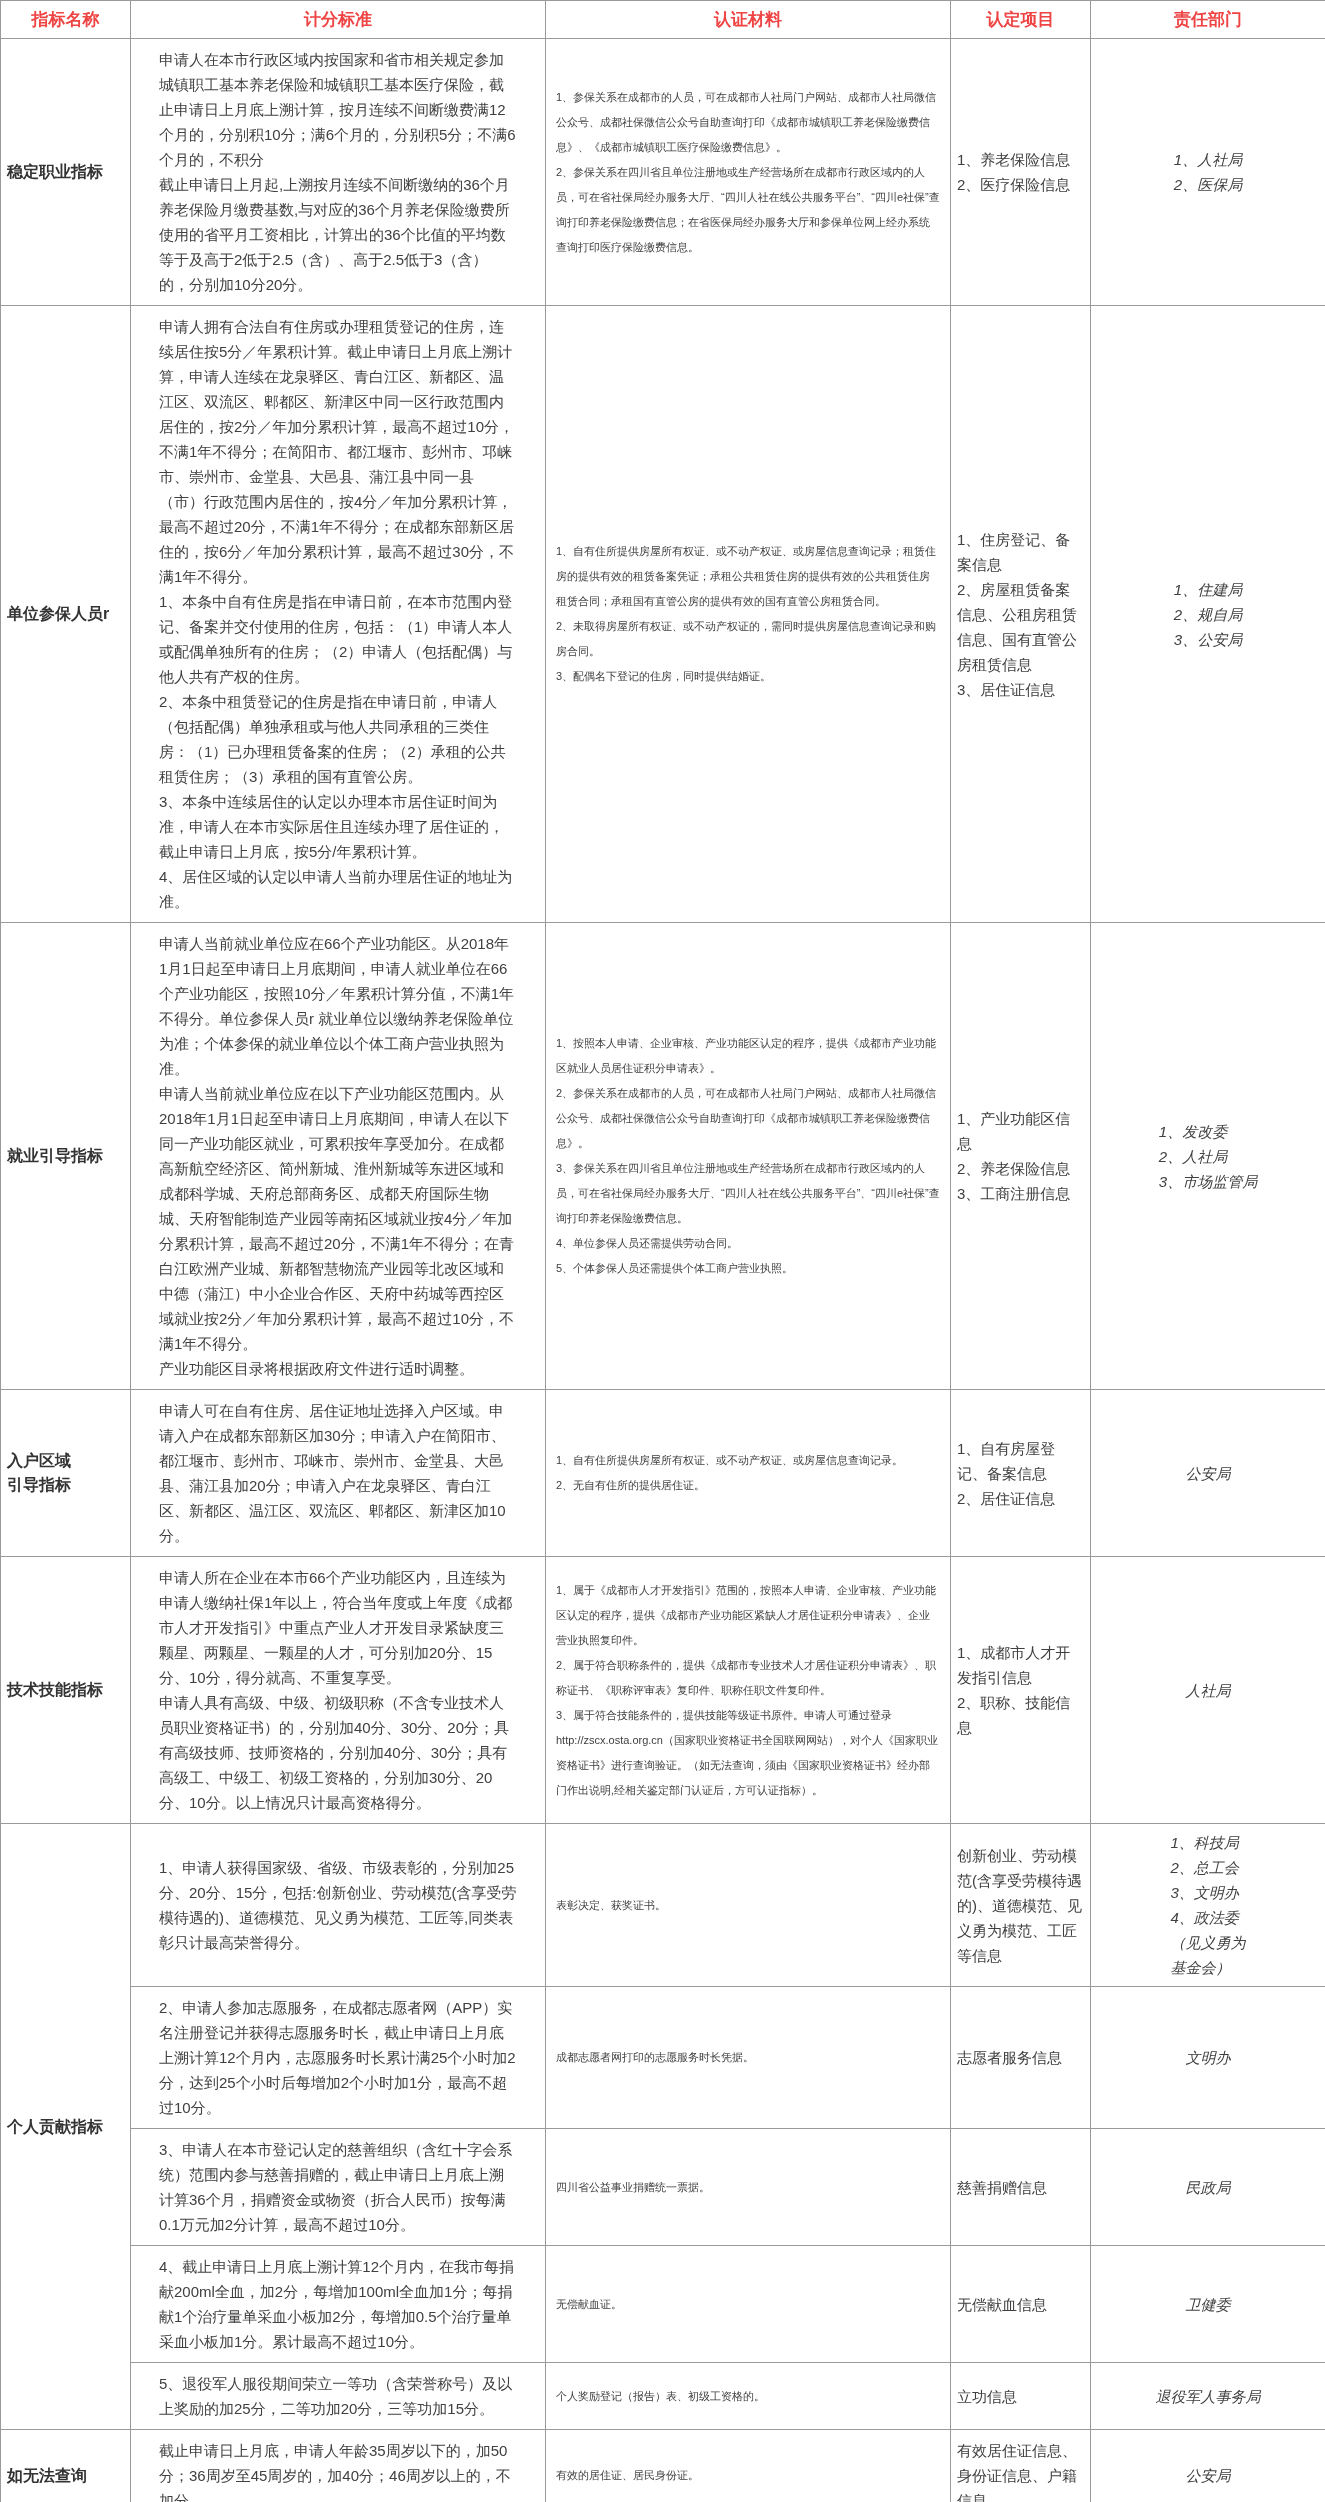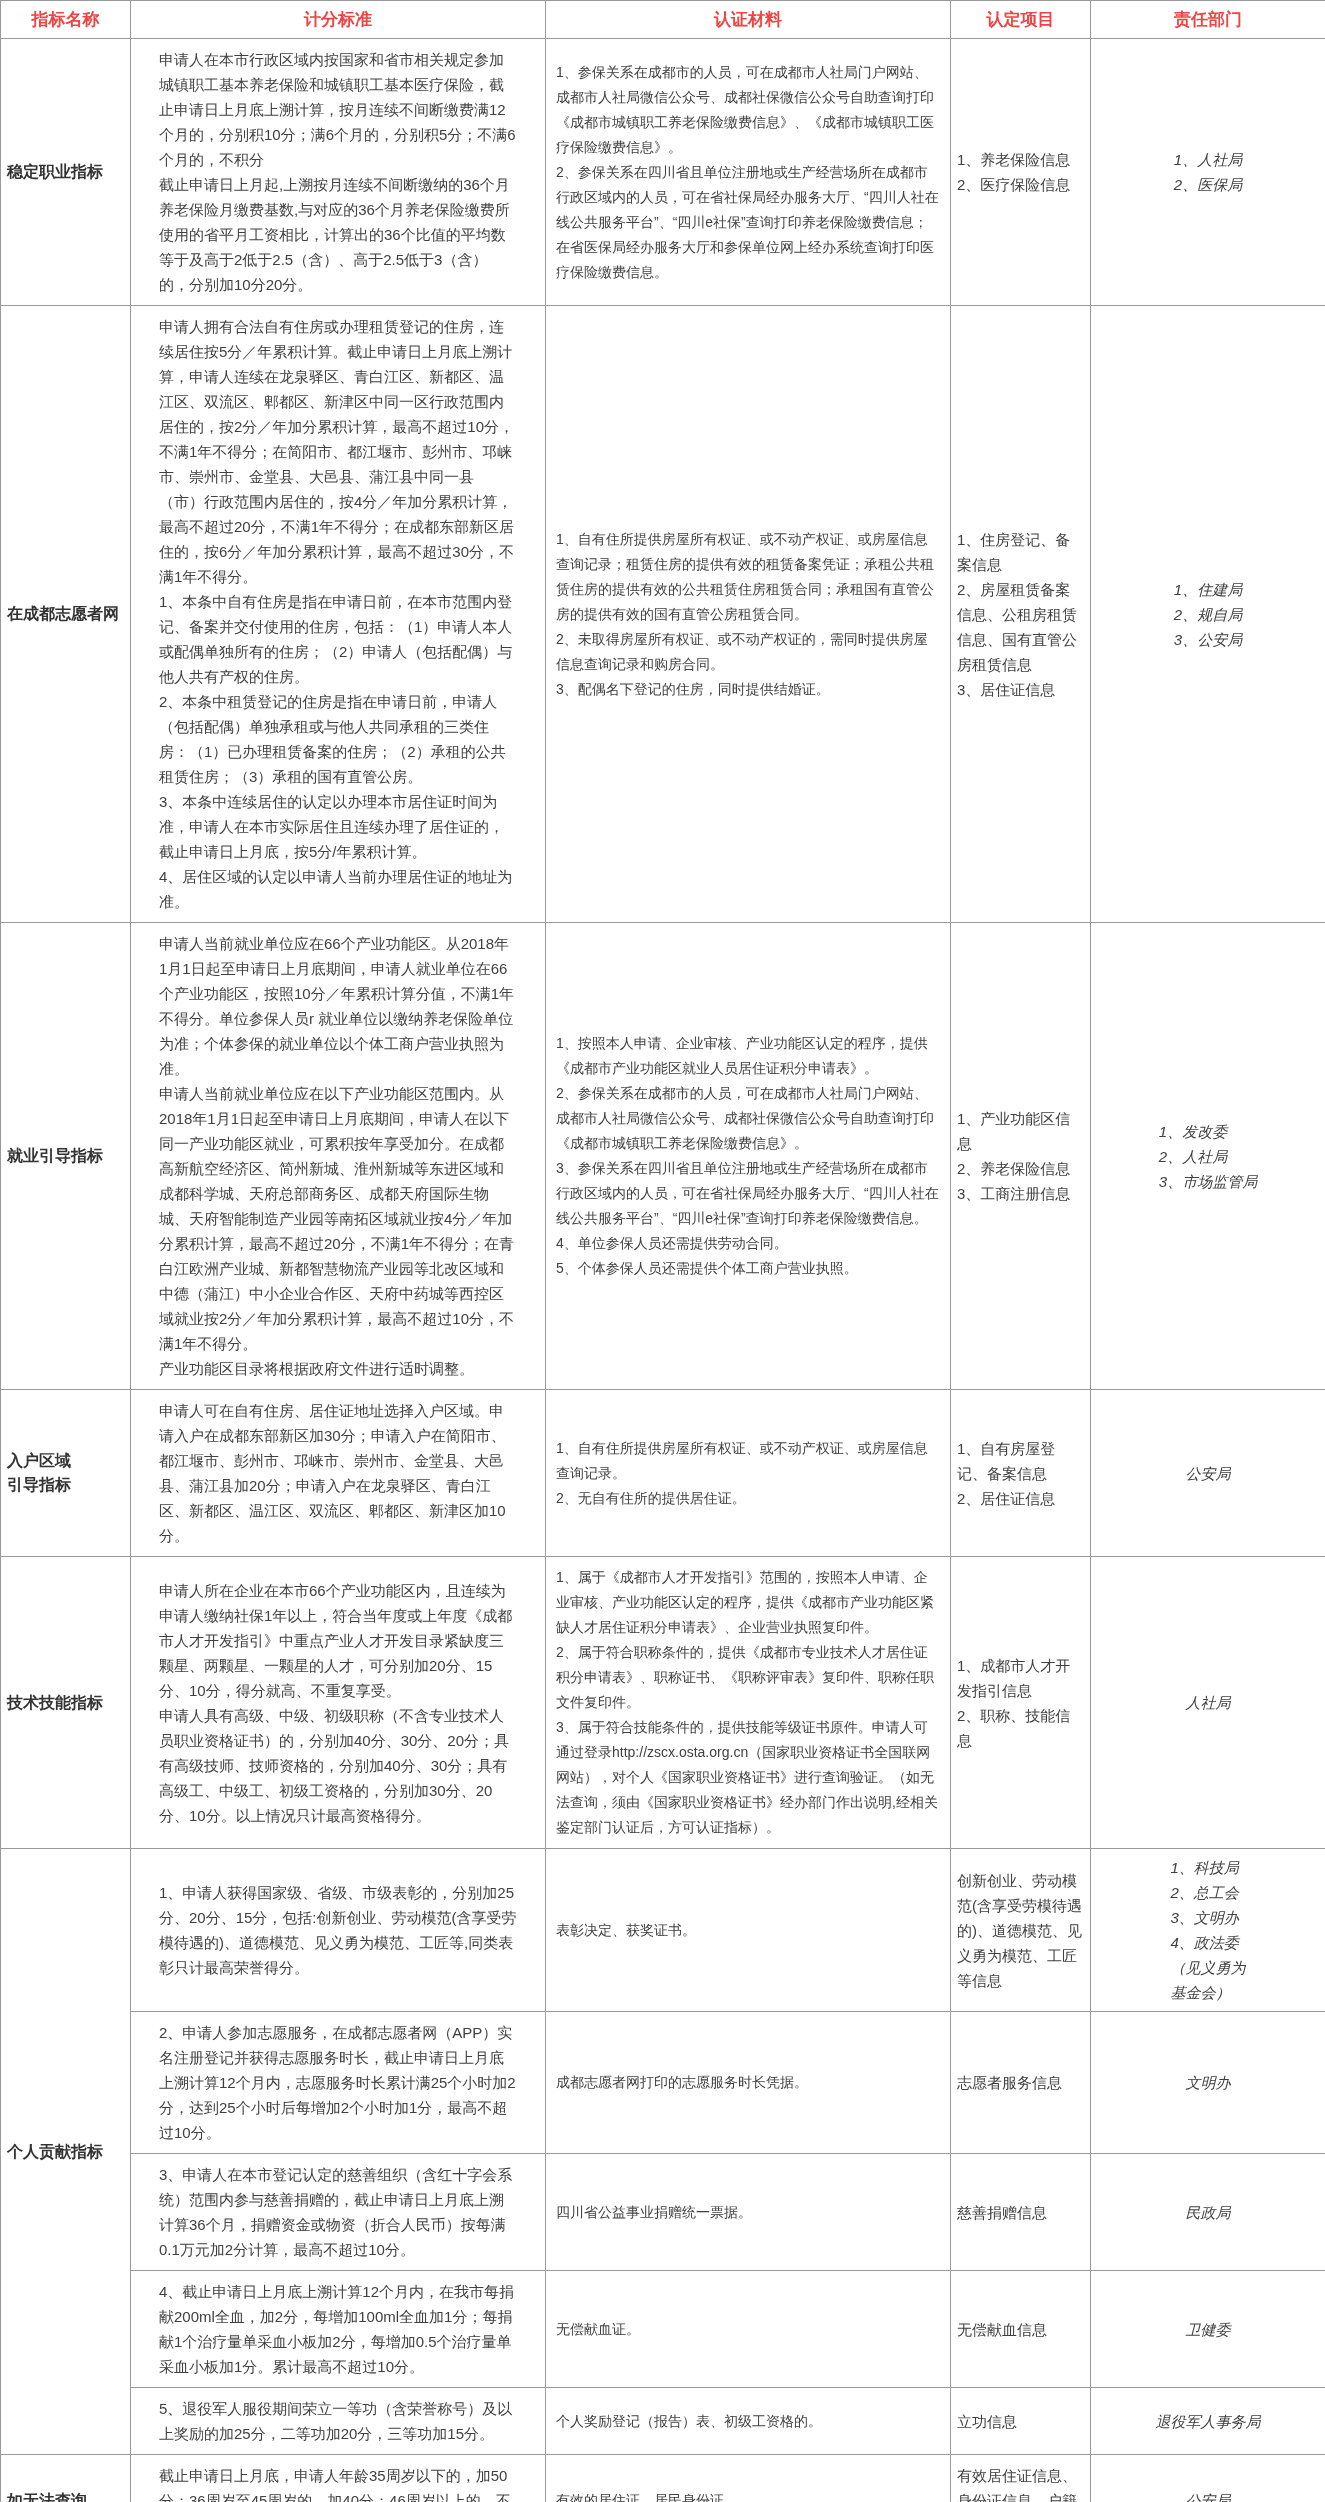--- a/index.html
+++ b/index.html
@@ -2,21 +2,21 @@
 <html><head>
 <meta charset="utf-8">
 <style>
   html,body{margin:0;padding:0;background:#ffffff;}
   body{width:1325px;font-family:"Liberation Sans","DejaVu Sans",sans-serif;color:#404040;}
   table.indicator{border-collapse:collapse;width:1325px;table-layout:fixed;background:#fff;}
   table.indicator td,table.indicator th{border:1px solid #9a9a9a;vertical-align:middle;box-sizing:border-box;}
   th.col-header{font-size:17px;font-weight:bold;color:#ef4444;padding:7px 2px;text-align:center;background:#ffffff;}
   td.name-cell{text-align:left;font-weight:bold;font-size:16px;color:#333333;white-space:pre-line;line-height:24px;padding:4px 6px;}
   td.scoring-cell{font-size:15px;line-height:25px;padding:8px 28px;text-align:left;white-space:pre-line;}
-  td.materials-cell{font-size:14px;line-height:25px;padding:8px 10px;text-align:left;white-space:pre-line;}
+  td.materials-cell{font-size:11px;line-height:25px;padding:8px 10px;text-align:left;white-space:pre-line;}
   td.items-cell{font-size:15px;line-height:25px;padding:1px 6px;text-align:left;white-space:pre-line;}
   td.department-cell{font-size:15px;line-height:25px;padding:6px 0;text-align:center;font-style:italic;}
   td.department-cell .dept-inner{display:inline-block;text-align:left;white-space:pre-line;}
 </style>
 </head>
 <body>
 
 <table class="indicator">
   <colgroup>
     <col style="width:130px">
@@ -40,21 +40,21 @@
         <td class="scoring-cell">申请人在本市行政区域内按国家和省市相关规定参加城镇职工基本养老保险和城镇职工基本医疗保险，截止申请日上月底上溯计算，按月连续不间断缴费满12个月的，分别积10分；满6个月的，分别积5分；不满6个月的，不积分
 截止申请日上月起,上溯按月连续不间断缴纳的36个月养老保险月缴费基数,与对应的36个月养老保险缴费所使用的省平月工资相比，计算出的36个比值的平均数等于及高于2低于2.5（含）、高于2.5低于3（含）的，分别加10分20分。</td>
         <td class="materials-cell">1、参保关系在成都市的人员，可在成都市人社局门户网站、成都市人社局微信公众号、成都社保微信公众号自助查询打印《成都市城镇职工养老保险缴费信息》、《成都市城镇职工医疗保险缴费信息》。
 2、参保关系在四川省且单位注册地或生产经营场所在成都市行政区域内的人员，可在省社保局经办服务大厅、“四川人社在线公共服务平台”、“四川e社保”查询打印养老保险缴费信息；在省医保局经办服务大厅和参保单位网上经办系统查询打印医疗保险缴费信息。</td>
         <td class="items-cell">1、养老保险信息
 2、医疗保险信息</td>
         <td class="department-cell"><span class="dept-inner">1、人社局
 2、医保局</span></td>
       </tr>
       <tr>
-        <td class="name-cell" rowspan="1">在成都志愿者网</td>
+        <td class="name-cell" rowspan="1">单位参保人员r</td>
         <td class="scoring-cell">申请人拥有合法自有住房或办理租赁登记的住房，连续居住按5分／年累积计算。截止申请日上月底上溯计算，申请人连续在龙泉驿区、青白江区、新都区、温江区、双流区、郫都区、新津区中同一区行政范围内居住的，按2分／年加分累积计算，最高不超过10分，不满1年不得分；在简阳市、都江堰市、彭州市、邛崃市、崇州市、金堂县、大邑县、蒲江县中同一县（市）行政范围内居住的，按4分／年加分累积计算，最高不超过20分，不满1年不得分；在成都东部新区居住的，按6分／年加分累积计算，最高不超过30分，不满1年不得分。
 1、本条中自有住房是指在申请日前，在本市范围内登记、备案并交付使用的住房，包括：（1）申请人本人或配偶单独所有的住房；（2）申请人（包括配偶）与他人共有产权的住房。
 2、本条中租赁登记的住房是指在申请日前，申请人（包括配偶）单独承租或与他人共同承租的三类住房：（1）已办理租赁备案的住房；（2）承租的公共租赁住房；（3）承租的国有直管公房。
 3、本条中连续居住的认定以办理本市居住证时间为准，申请人在本市实际居住且连续办理了居住证的，截止申请日上月底，按5分/年累积计算。
 4、居住区域的认定以申请人当前办理居住证的地址为准。</td>
         <td class="materials-cell">1、自有住所提供房屋所有权证、或不动产权证、或房屋信息查询记录；租赁住房的提供有效的租赁备案凭证；承租公共租赁住房的提供有效的公共租赁住房租赁合同；承租国有直管公房的提供有效的国有直管公房租赁合同。
 2、未取得房屋所有权证、或不动产权证的，需同时提供房屋信息查询记录和购房合同。
 3、配偶名下登记的住房，同时提供结婚证。</td>
         <td class="items-cell">1、住房登记、备案信息
 2、房屋租赁备案信息、公租房租赁信息、国有直管公房租赁信息

